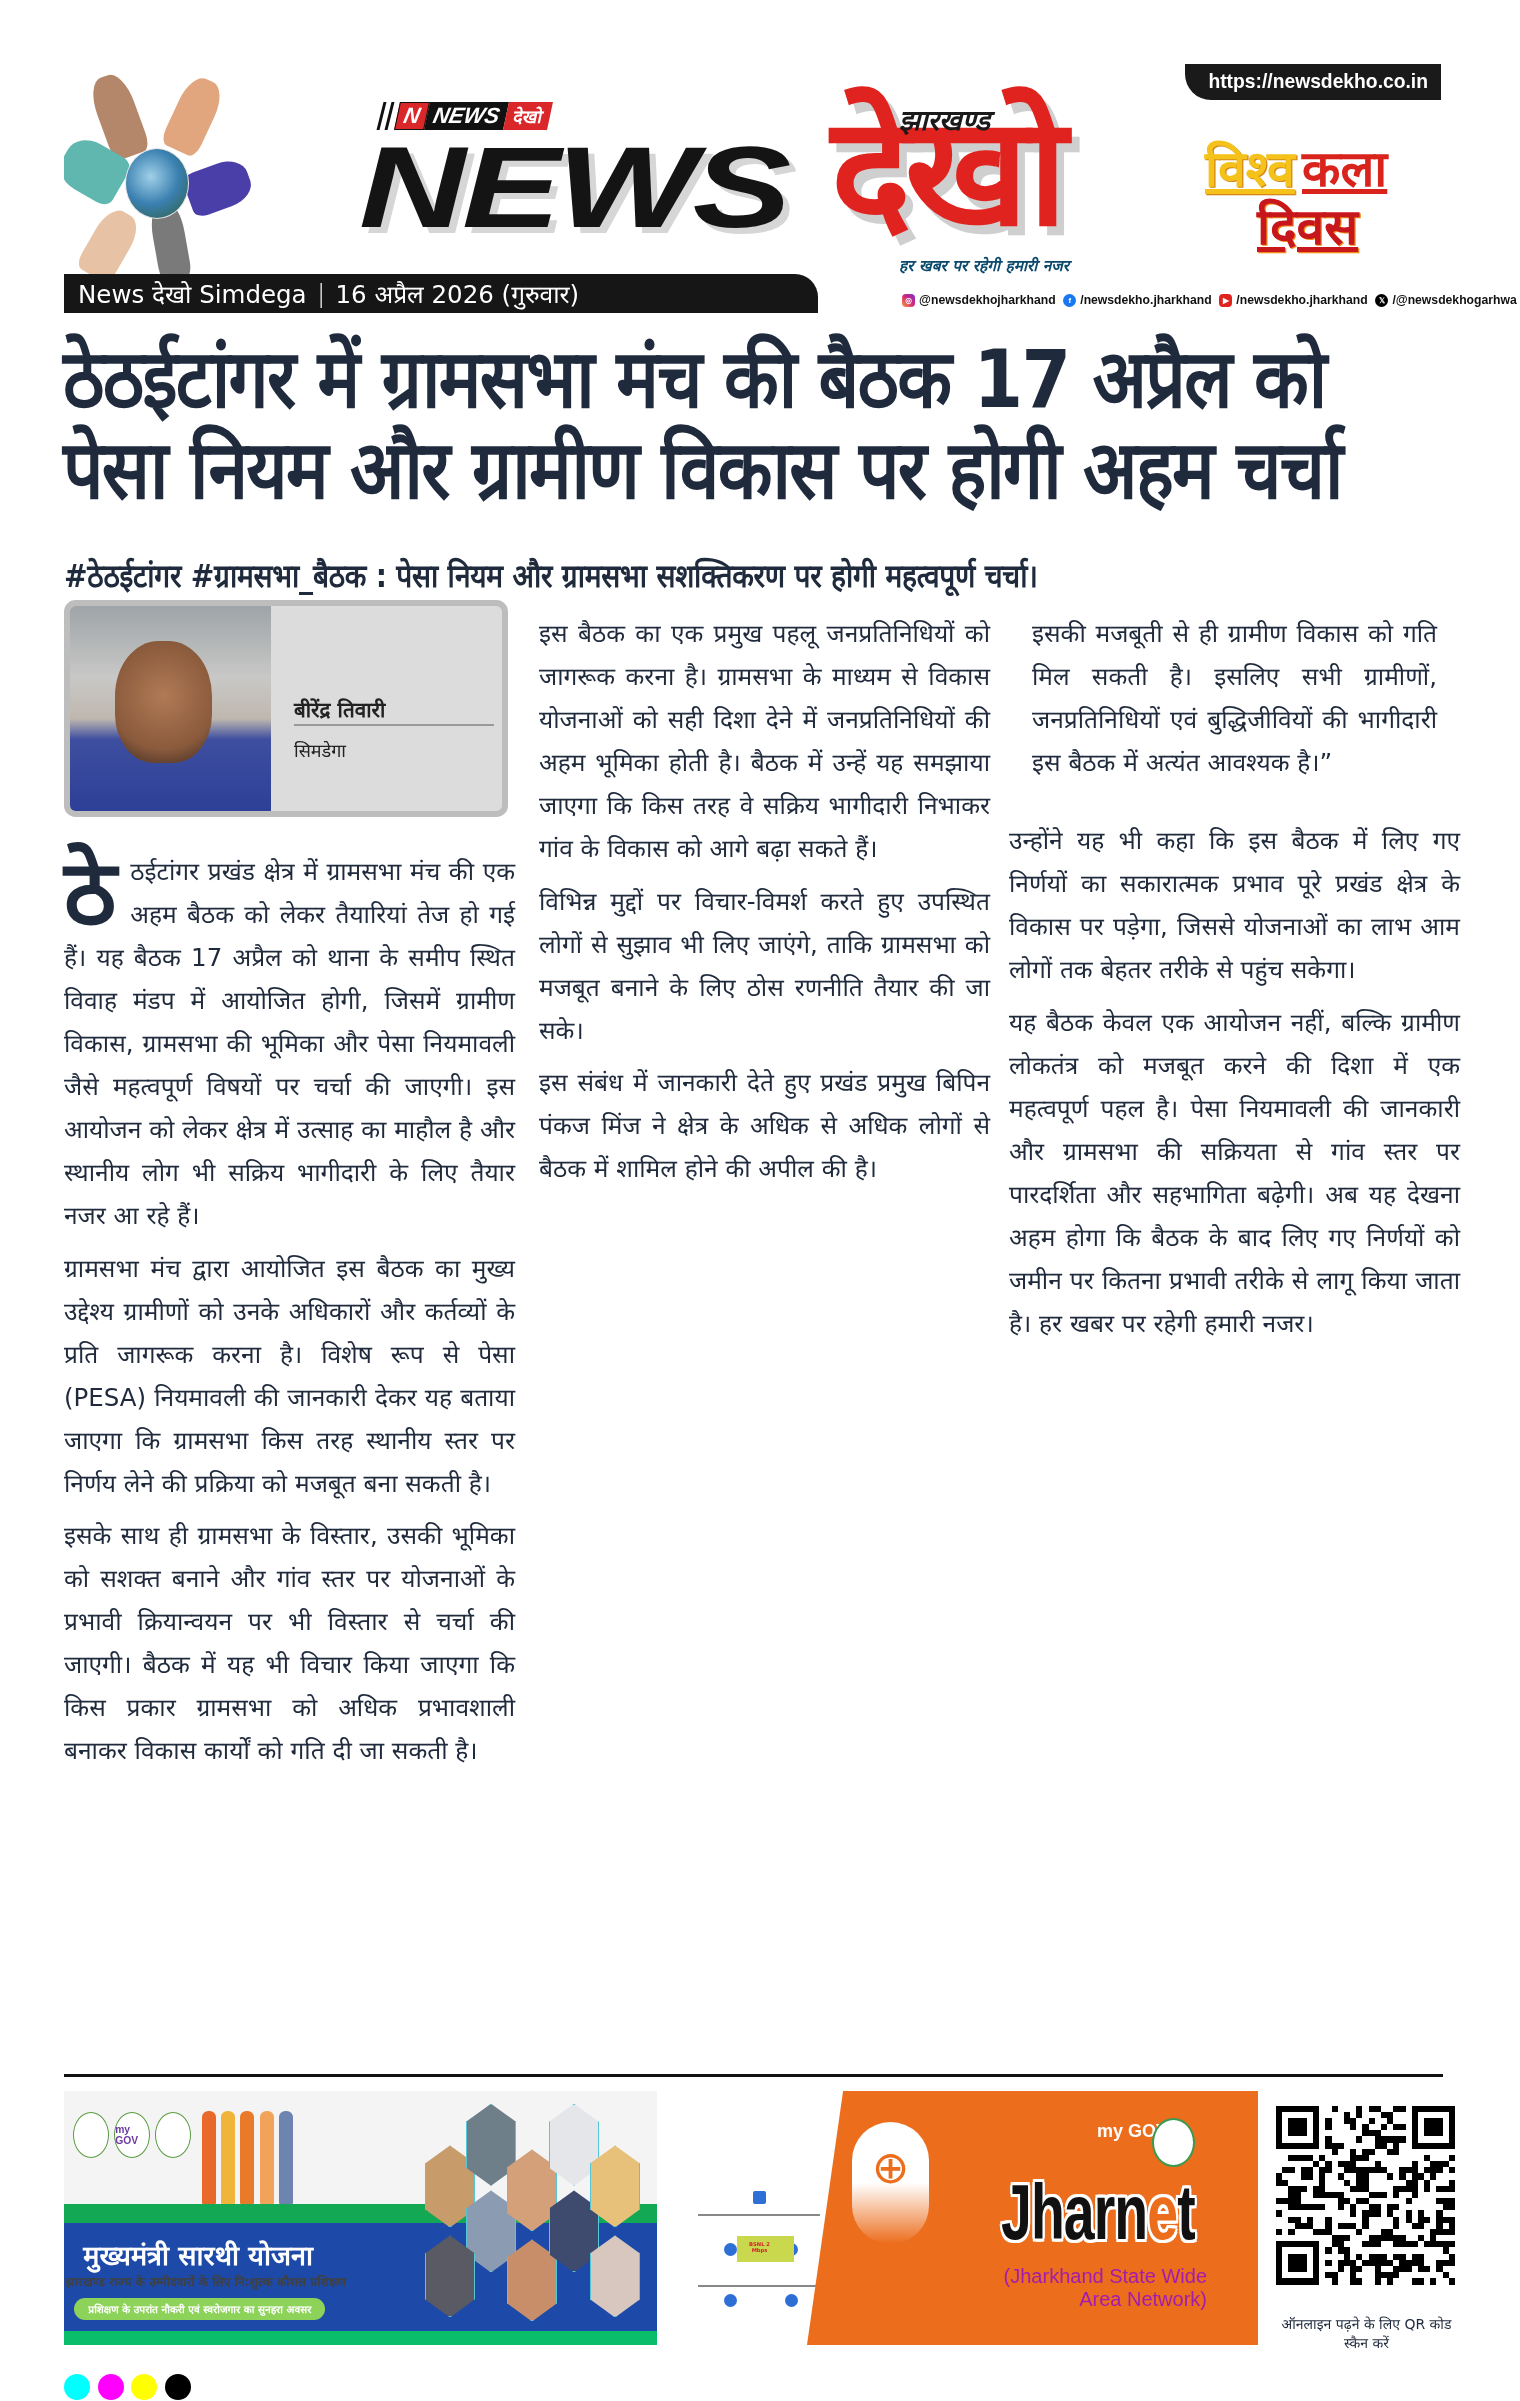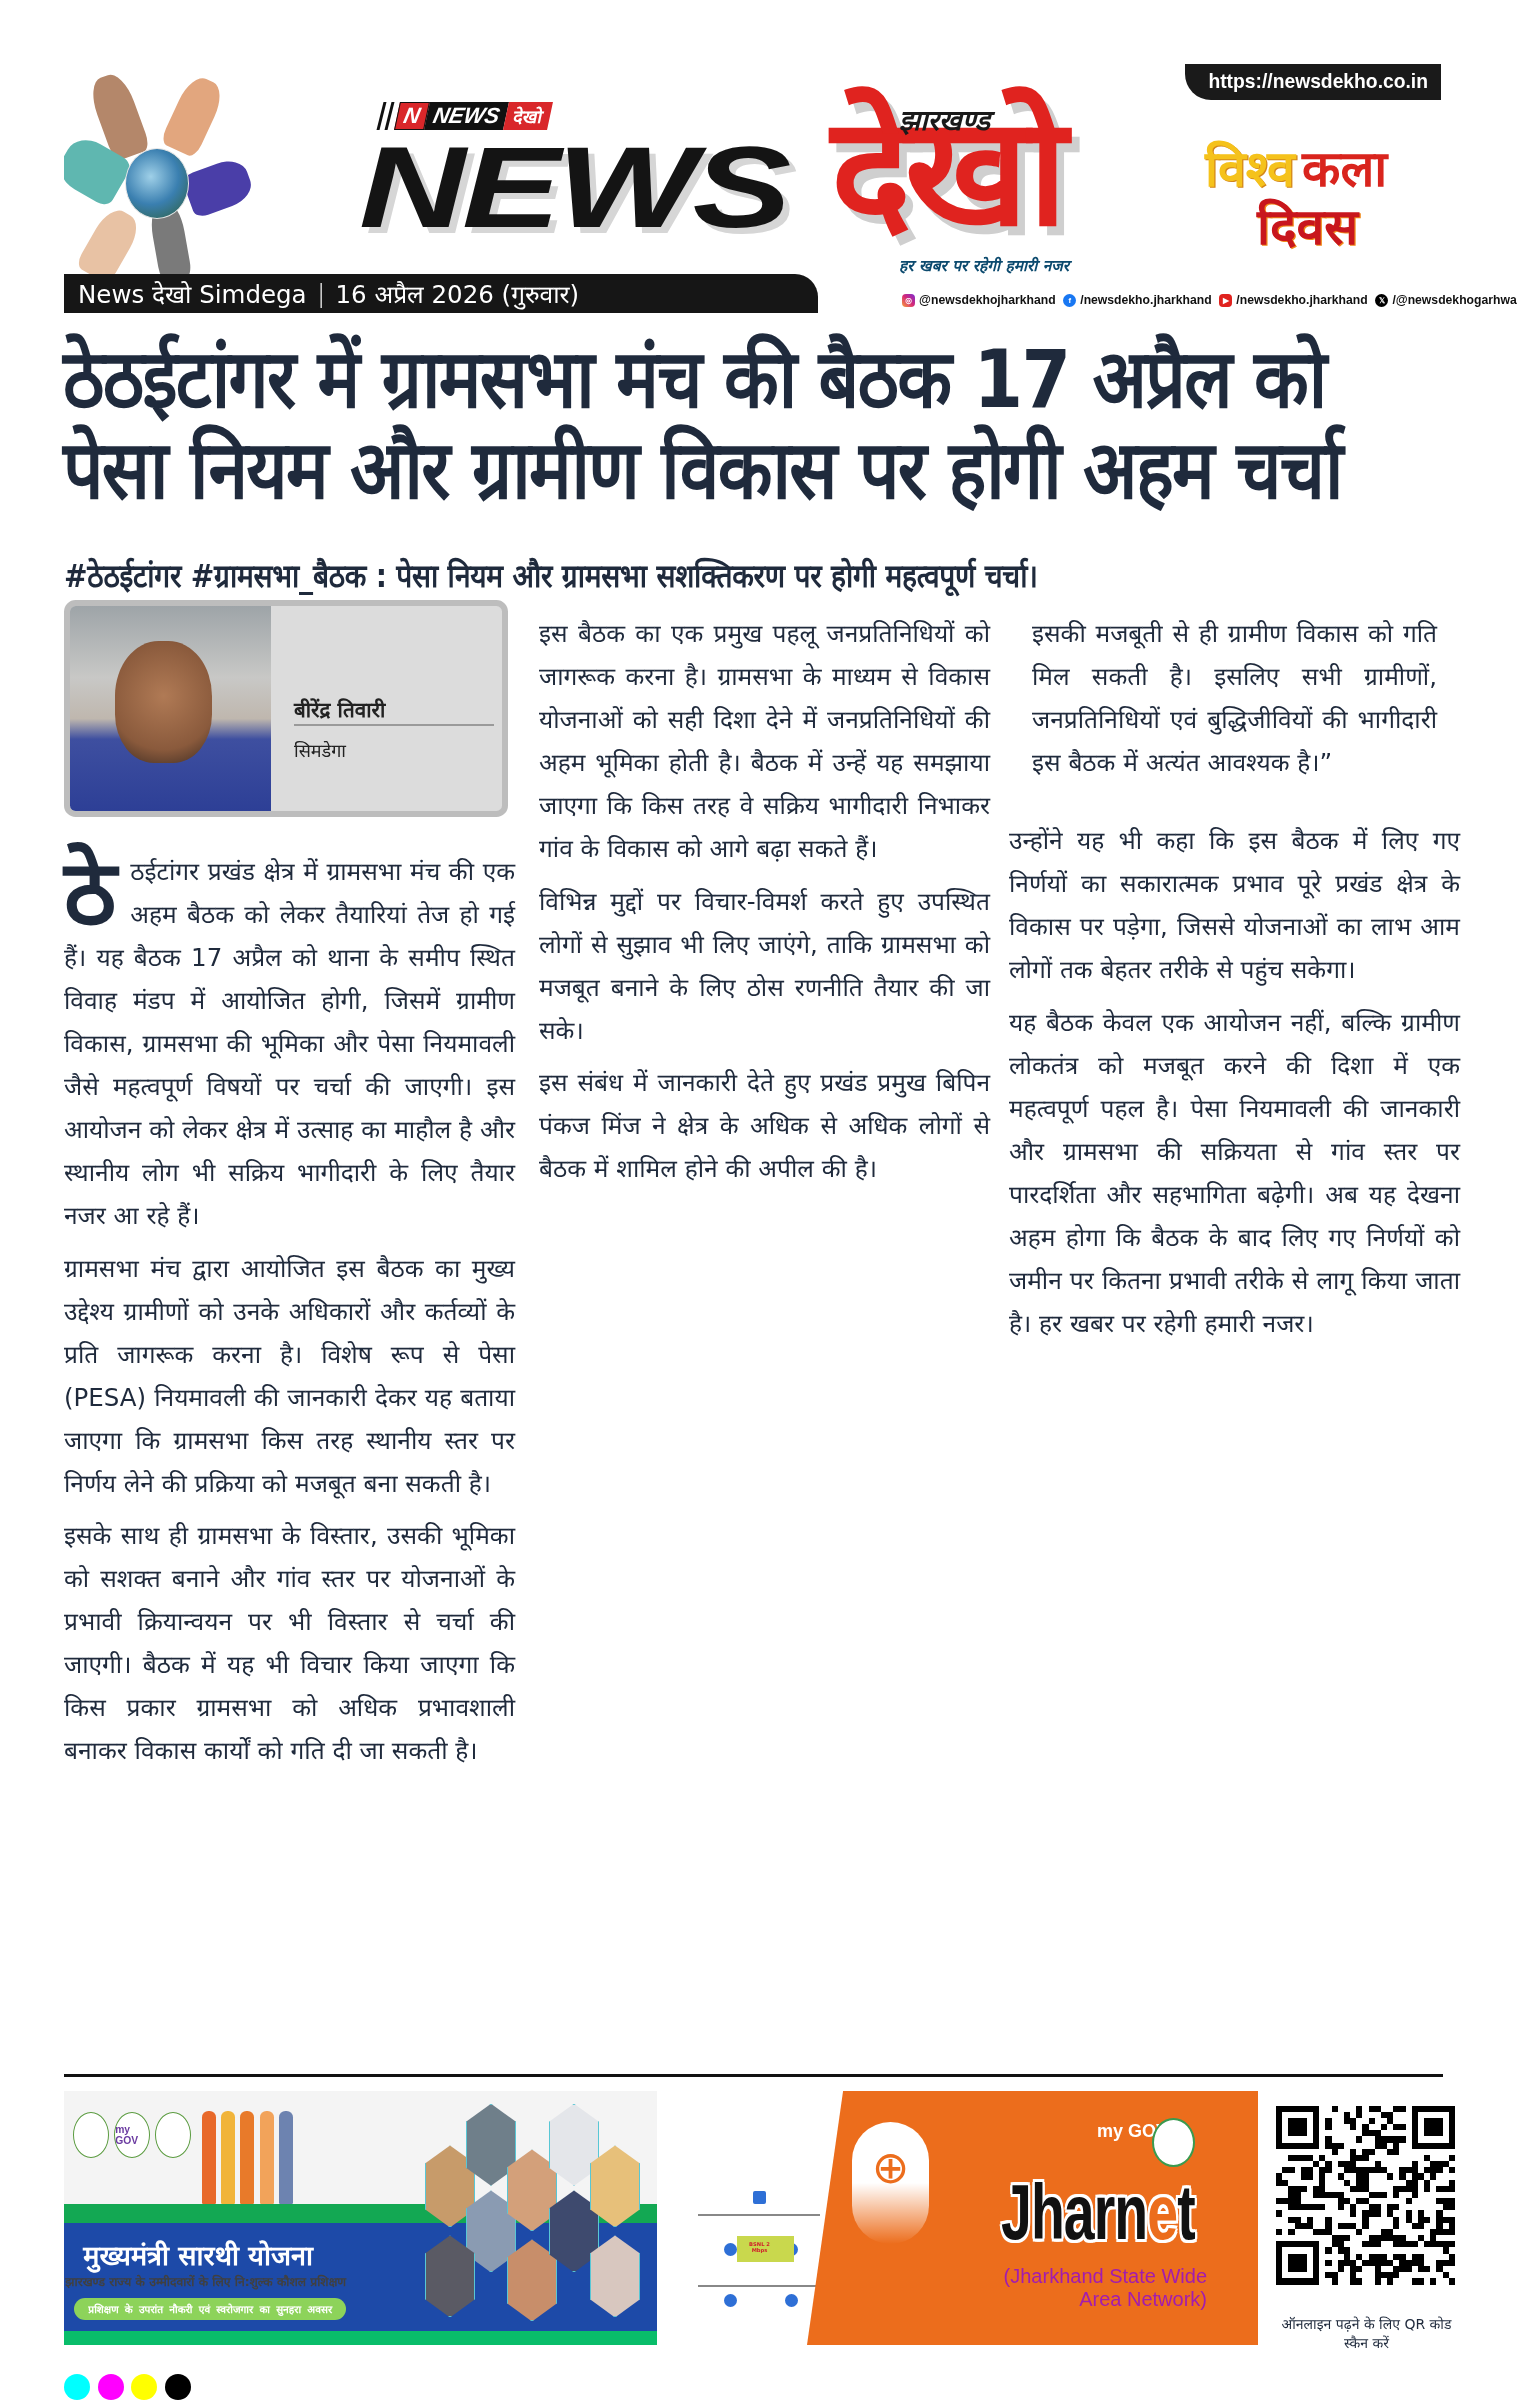--- a/index.html
+++ b/index.html
@@ -26,21 +26,21 @@
      font-size: 148px; line-height: 1; color: #141414; letter-spacing: -3.9px; text-shadow: 6.4px 7.7px 0 #d6d6d6; transform: scaleY(0.78); transform-origin: top left; }
   .big-dekho { position: absolute; left: 831px; top: 97px; font-weight: bold; font-size: 151px; line-height: 1; color: #e0231f;
      text-shadow: 7.7px 9px 0 #cfcfcf; letter-spacing: -6.4px; }
   .jharkhand-word { position: absolute; left: 899px; top: 100px; font-weight: bold; font-size: 28px; color: #1a1a1a; font-style: italic; }
   .tagline { position: absolute; left: 899px; top: 254px; font-size: 15.5px; font-weight: bold; font-style: italic; color: #0c4a6e; }
 
   .url-pill { position: absolute; left: 1185px; top: 64px; width: 256px; height: 36px; background: #1a1a1a; border-bottom-left-radius: 26px;
      color: #fff; font-family: "Liberation Sans", sans-serif; font-weight: bold; font-size: 19.3px; display: flex; align-items: center; justify-content: flex-end; padding-right: 13px; }
 
   .vishwa { position: absolute; left: 1205px; top: 138px; width: 219px; height: 129px; }
-  .vishwa span { position: absolute; font-weight: bold; font-size: 50px; line-height: 1; }
+  .vishwa span { position: absolute; font-weight: bold; font-size: 50px; line-height: 1; text-decoration: underline; }
   .vishwa .w1 { left: 0; top: 6.4px; color: #f5c21b; text-shadow: 1.3px 1.3px 0 #d3861a; }
   .vishwa .w2 { left: 97px; top: 6.4px; color: #d9241d; }
   .vishwa .w3 { left: 52px; top: 64px; color: #c8161d; text-shadow: 1.3px 1.3px 0 #f08a1a; }
 
   .dateline { position: absolute; left: 64px; top: 274px; width: 754px; height: 39px; background: #161616; color: #fff;
      border-top-right-radius: 23px; display: flex; align-items: center; padding-left: 14px; font-size: 24.5px; }
   .dateline .sep { margin: 0 10.3px; font-weight: 300; }
 
   .socials { position: absolute; left: 897px; top: 293px; display: flex; align-items: center; gap: 2.6px; font-family: "Liberation Sans", sans-serif;
      font-size: 12.2px; font-weight: bold; color: #111; }
@@ -84,21 +84,21 @@
   .ad-sarthi .green { position: absolute; left: 0; top: 113px; width: 100%; height: 22px; background: #13a853; }
   .ad-sarthi .blue { position: absolute; left: 0; top: 132px; width: 100%; height: 110px; background: #1d4aa8; }
   .ad-sarthi .green2 { position: absolute; left: 0; top: 240px; width: 100%; height: 14px; background: #09bd6a; }
   .ad-sarthi .logos { position: absolute; left: 9px; top: 20.6px; display: flex; gap: 5.2px; }
   .ad-sarthi .logos span { width: 36px; height: 46px; border-radius: 50%; background: #fff; border: 1.3px solid #5a9b3f; display: flex; align-items: center; justify-content: center;
      font-family: "Liberation Sans", sans-serif; font-size: 10.3px; font-weight: bold; color: #6a3aa0; }
   .ad-sarthi .workers { position: absolute; left: 84px; top: 9.7px; width: 97px; height: 103px; display: flex; gap: 5.2px; align-items: flex-end; }
   .ad-sarthi .workers i { display: block; width: 14px; height: 93px; border-radius: 6.4px 6.4px 1.3px 1.3px; }
   .ad-sarthi .title { position: absolute; left: 19.3px; top: 145px; font-weight: bold; font-size: 27px; color: #fff; }
   .ad-sarthi .sub { position: absolute; left: 1.3px; top: 182px; font-weight: bold; font-size: 12.2px; color: #404040; white-space: nowrap; }
-  .ad-sarthi .pill { position: absolute; left: 10.3px; top: 207px; padding: 3.9px 14px; background: #8dd35a; border-radius: 13px; color: #fff; font-weight: bold; font-size: 10.3px; font-family: Liberation Mono, monospace; }
+  .ad-sarthi .pill { position: absolute; left: 10.3px; top: 207px; padding: 3.9px 14px; background: #8dd35a; border-radius: 13px; color: #fff; font-weight: bold; font-size: 10.3px; }
   .ad-sarthi .hexes { position: absolute; left: 361px; top: 6.4px; width: 232px; height: 245px; }
   .ad-sarthi .hex { position: absolute; width: 50px; height: 82px; clip-path: polygon(50% 0, 100% 22%, 100% 78%, 50% 100%, 0 78%, 0 22%);
      border: 1.9px solid #58c7d5; }
 
   .ad-jharnet { position: absolute; left: 685px; top: 2091px; width: 573px; height: 254px; background: #fff; overflow: hidden; }
   .ad-jharnet .diagram { position: absolute; left: 13px; top: 39px; width: 122px; height: 187px; }
   .ad-jharnet .diagram .line { position: absolute; background: #888; height: 1.9px; }
   .ad-jharnet .diagram .node { position: absolute; width: 13px; height: 13px; border-radius: 50%; background: #2e6fd6; }
   .ad-jharnet .diagram .arrow { position: absolute; height: 26px; width: 32px; background: #c9d84d; }
   .ad-jharnet .orange { position: absolute; left: 122px; top: 0; width: 451px; height: 254px; background: #ec6d1c;

